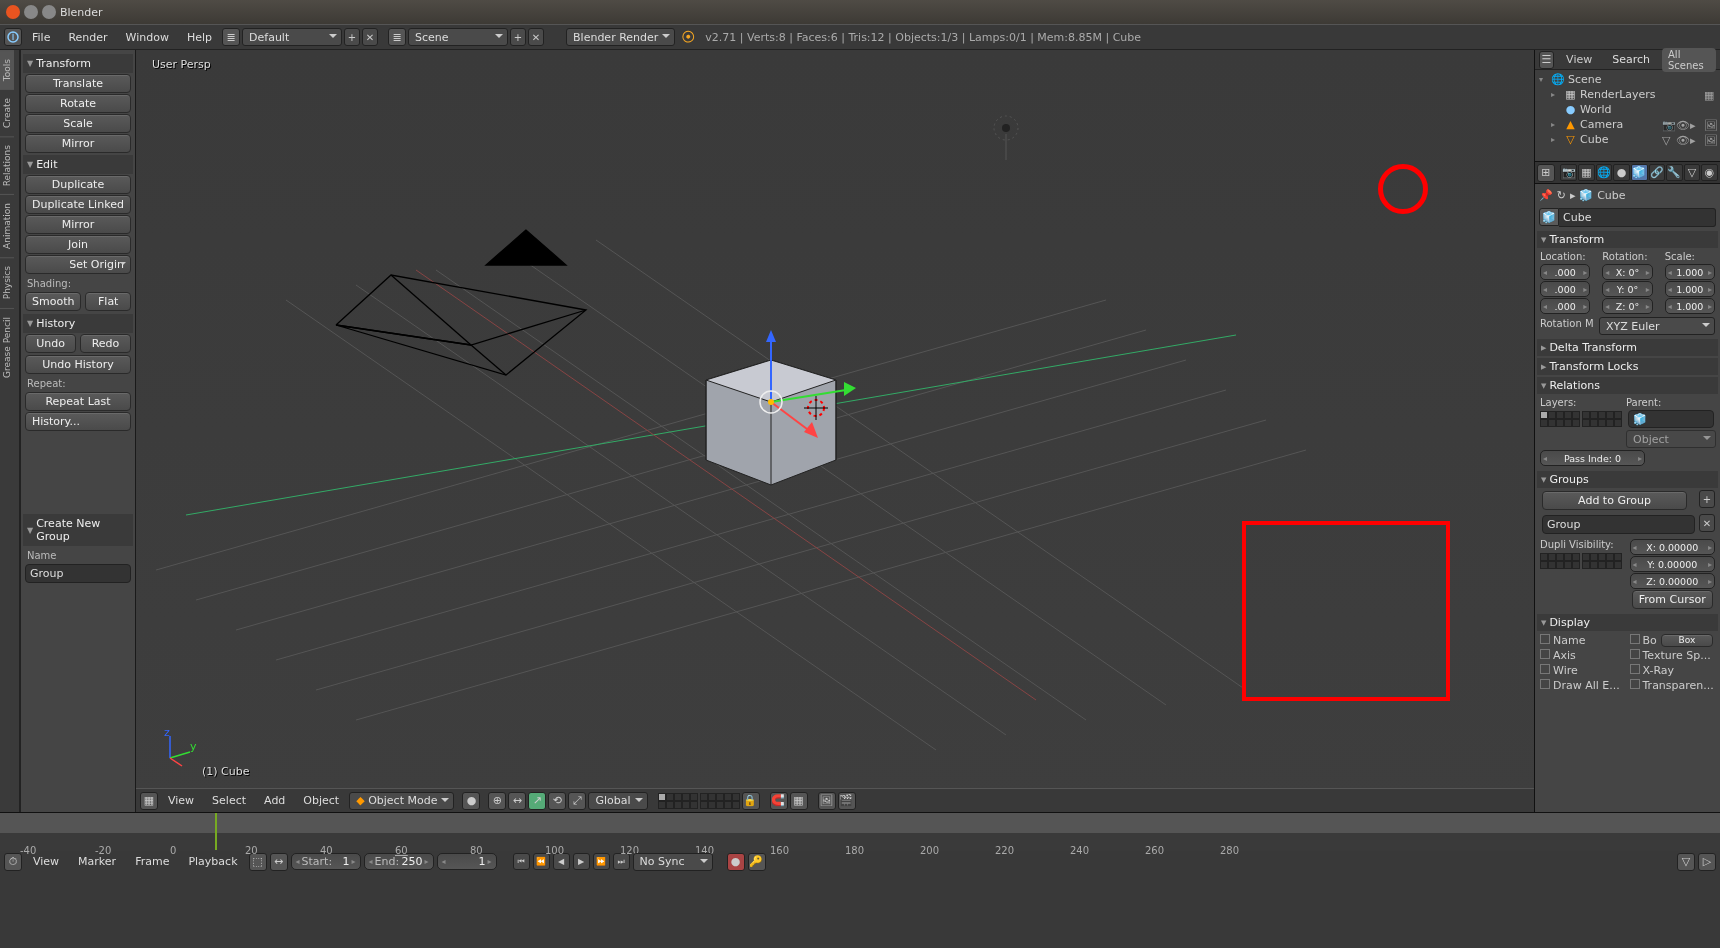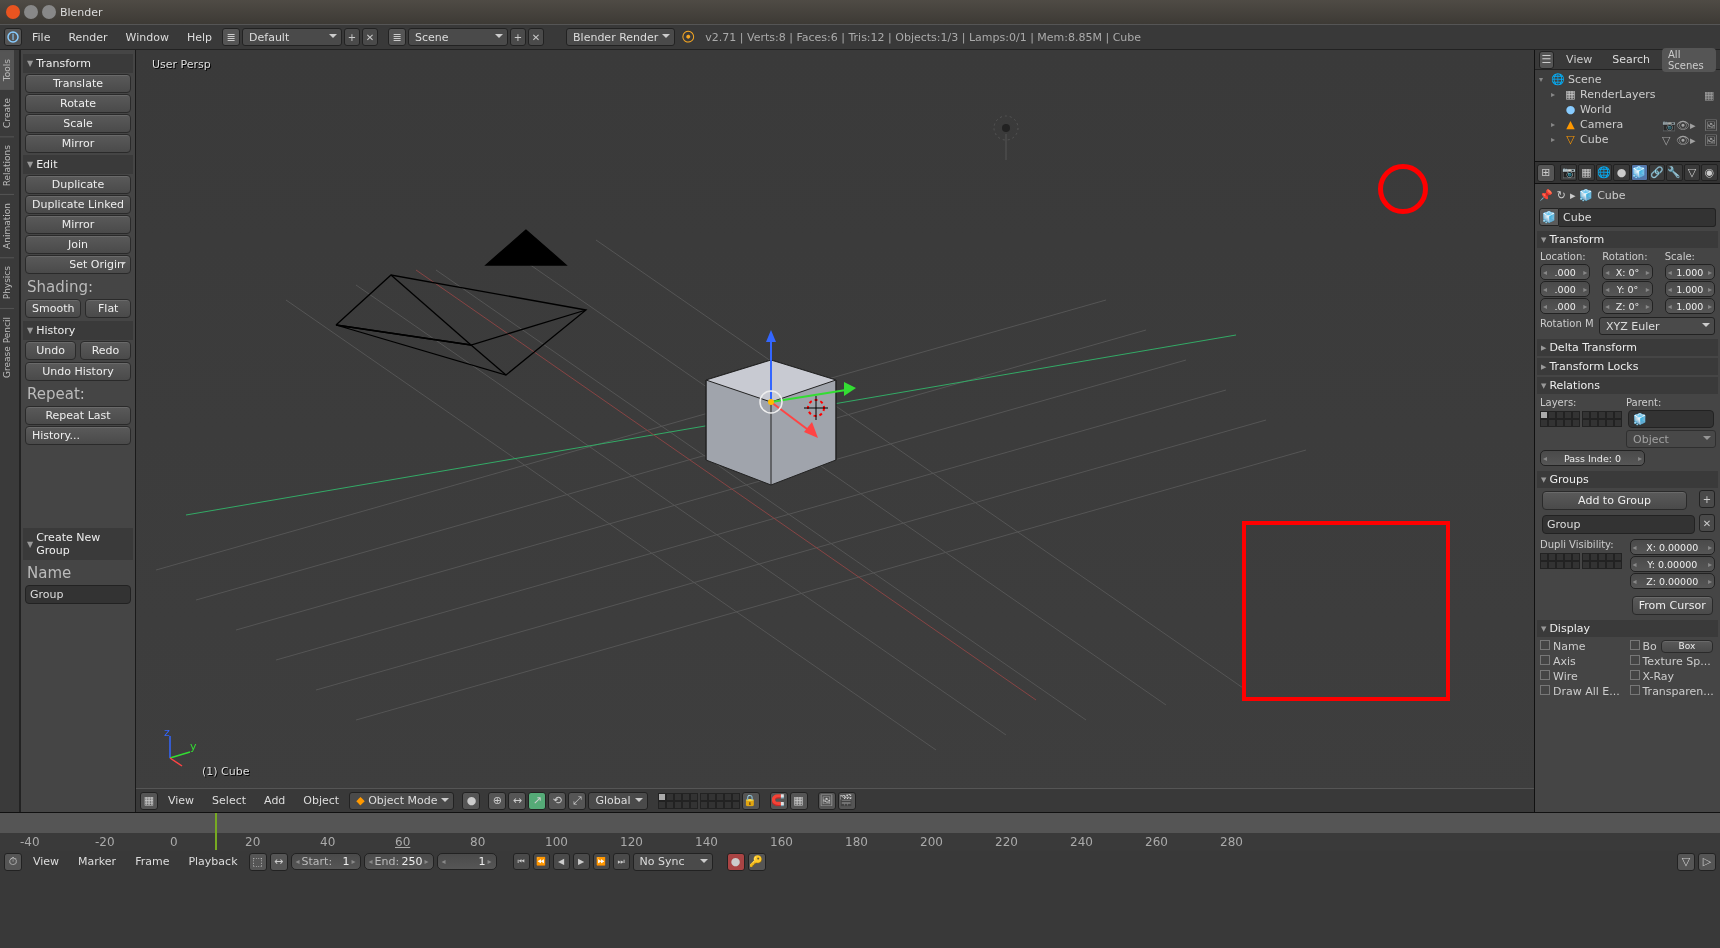--- a/index.html
+++ b/index.html
@@ -28,21 +28,21 @@
 .sidetab.active{background:#555;}
 
 .toolpanel{width:116px;background:#454545;border-left:1px solid #222;border-right:1px solid #1a1a1a;padding:2px;overflow:hidden;}
 .panelhdr{background:#3a3a3a;padding:3px 4px;color:#eee;font-size:11px;display:flex;align-items:center;cursor:default;margin-top:2px;}
 .panelhdr::before{content:"▼";font-size:8px;margin-right:3px;color:#999;}
 .btn{background:linear-gradient(#5a5a5a,#4a4a4a);border:1px solid #2a2a2a;border-radius:4px;color:#eee;padding:2px 6px;margin:1px 2px;text-align:center;cursor:default;box-shadow:inset 0 1px 0 rgba(255,255,255,0.1);}
 .btnrow{display:flex;}
 .btnrow .btn{flex:1;}
 .btn.drop{position:relative;}
 .btn.drop::after{content:"";position:absolute;right:4px;top:6px;border:3px solid transparent;border-top:3px solid #ccc;}
-.label{color:#bbb;padding:2px 4px;font-size:15px;margin-top:2px;}
+.label{color:#bbb;padding:2px 4px;font-size:10px;margin-top:2px;}
 .txtfield{background:#333;border:1px solid #222;border-radius:4px;color:#ddd;padding:2px 4px;margin:1px 2px;}
 
 
 .viewport{flex:1;background:linear-gradient(#3a3a3a,#3e3e3e);position:relative;overflow:hidden;}
 .vpinfo{position:absolute;top:8px;left:16px;color:#ddd;text-shadow:1px 1px #000;}
 .vpinfo2{position:absolute;bottom:34px;left:66px;color:#ddd;text-shadow:1px 1px #000;}
 
 .axis3d{position:absolute;left:24px;bottom:44px;width:40px;height:40px;}
 
 .scene{position:absolute;inset:0;}
@@ -90,21 +90,21 @@
 .layergrp{display:grid;grid-template-columns:repeat(5,8px);grid-template-rows:repeat(2,8px);gap:0;}
 .layercell{width:8px;height:8px;background:#333;border:1px solid #222;}
 .layercell.on{background:#aaa;}
 
 .redcircle{position:absolute;width:50px;height:50px;border:5px solid #ff0000;border-radius:50%;}
 .redbox{position:absolute;border:4px solid #ff0000;}
 
 
 .timeline{height:38px;background:#353535;border-top:1px solid #111;position:relative;}
 .tlruler{height:18px;background:#3a3a3a;position:relative;display:flex;align-items:center;}
-.tlmark{position:absolute;font-size:12px;color:#aaa;top:2px;}
+.tlmark{position:absolute;font-size:10px;color:#aaa;top:12px;}
 .tlcursor{position:absolute;left:215px;top:0;bottom:0;width:2px;background:#7a2;}
 .tltrack{height:20px;background:#555;}
 
 .tlheader{height:22px;background:#393939;border-top:1px solid #555;display:flex;align-items:center;padding:0 4px;gap:3px;}
 
 .numfield{background:linear-gradient(#4a4a4a,#565656);border:1px solid #222;border-radius:5px;color:#eee;padding:0 4px;font-size:10px;display:flex;align-items:center;height:17px;min-width:70px;}
 .numfield .l{color:#bbb;}
 .numfield .v{margin-left:auto;}
 .numfield::before{content:"◂";color:#888;font-size:8px;margin-right:2px;}
 .numfield::after{content:"▸";color:#888;font-size:8px;margin-left:2px;}
@@ -549,21 +549,21 @@
             <div style="flex:1">
               <div class="spinfield">
                   <span>X: 0.00000</span>
                 </div>
               <div class="spinfield">
                   <span>Y: 0.00000</span>
                 </div>
               <div class="spinfield">
                   <span>Z: 0.00000</span>
                 </div>
-              <div class="btn" style="margin-top:7px">From Cursor</div>
+              <div class="btn" style="margin-top:1px">From Cursor</div>
             </div>
           </div>
         </div>
 
         <div class="pnlhdr">Display</div>
         <div class="pnlbody">
           <div style="display:flex;gap:4px">
             <div style="flex:1">
               <div class="lbl"><span style="display:inline-block;width:10px;height:10px;border:1px solid #777;margin-right:3px"></span><span>Name</span></div>
               <div class="lbl"><span style="display:inline-block;width:10px;height:10px;border:1px solid #777;margin-right:3px"></span><span>Axis</span></div>

